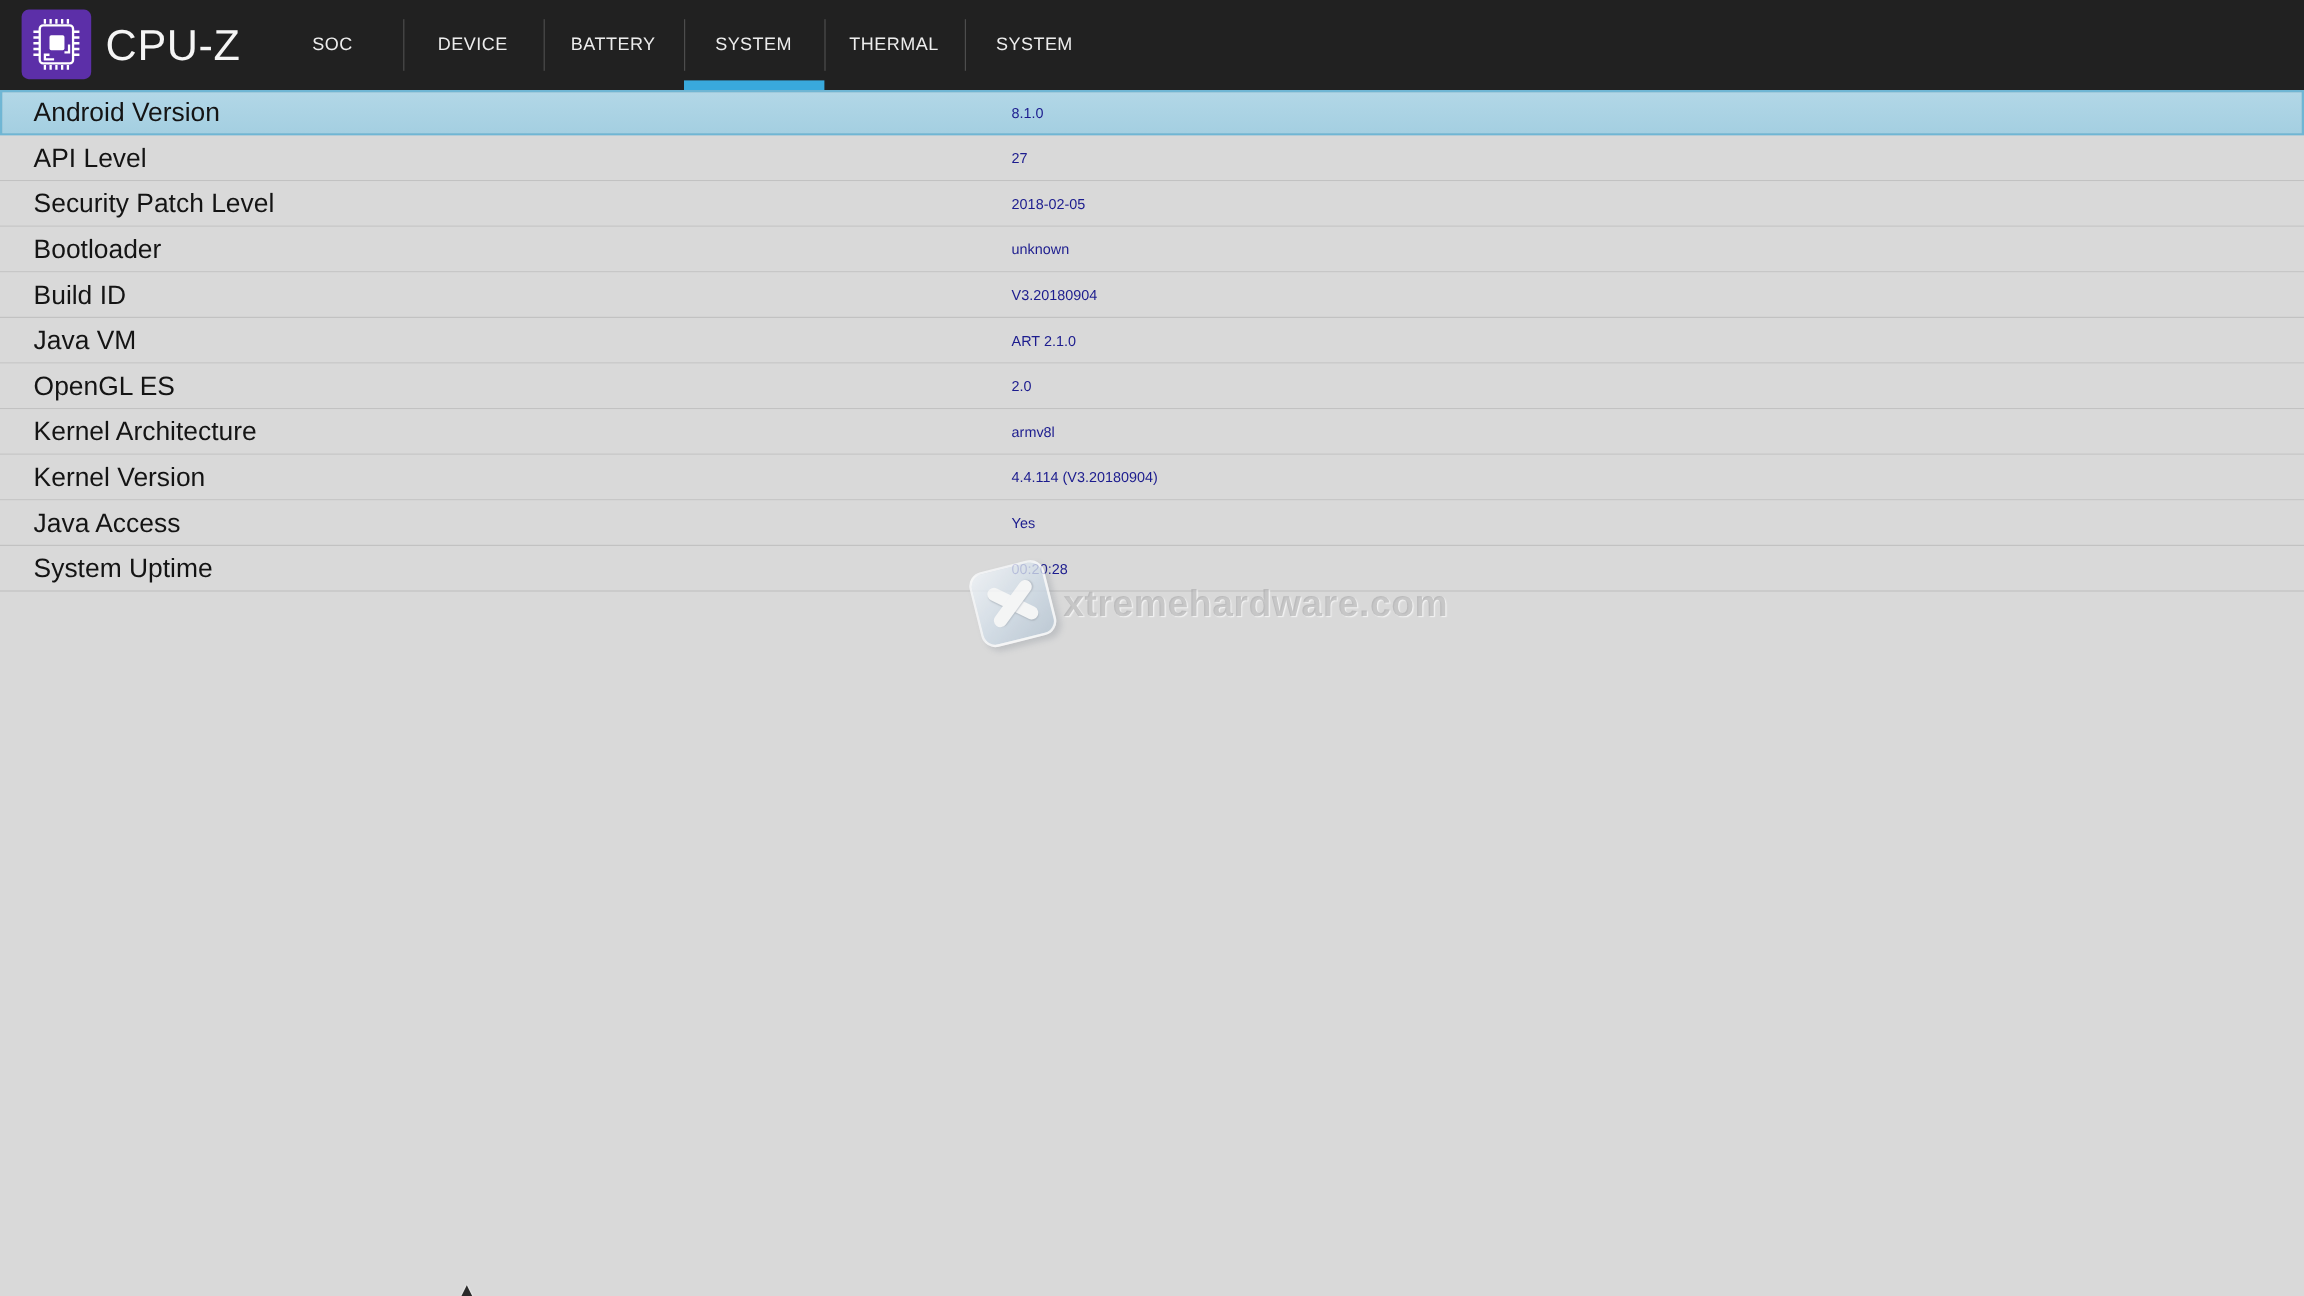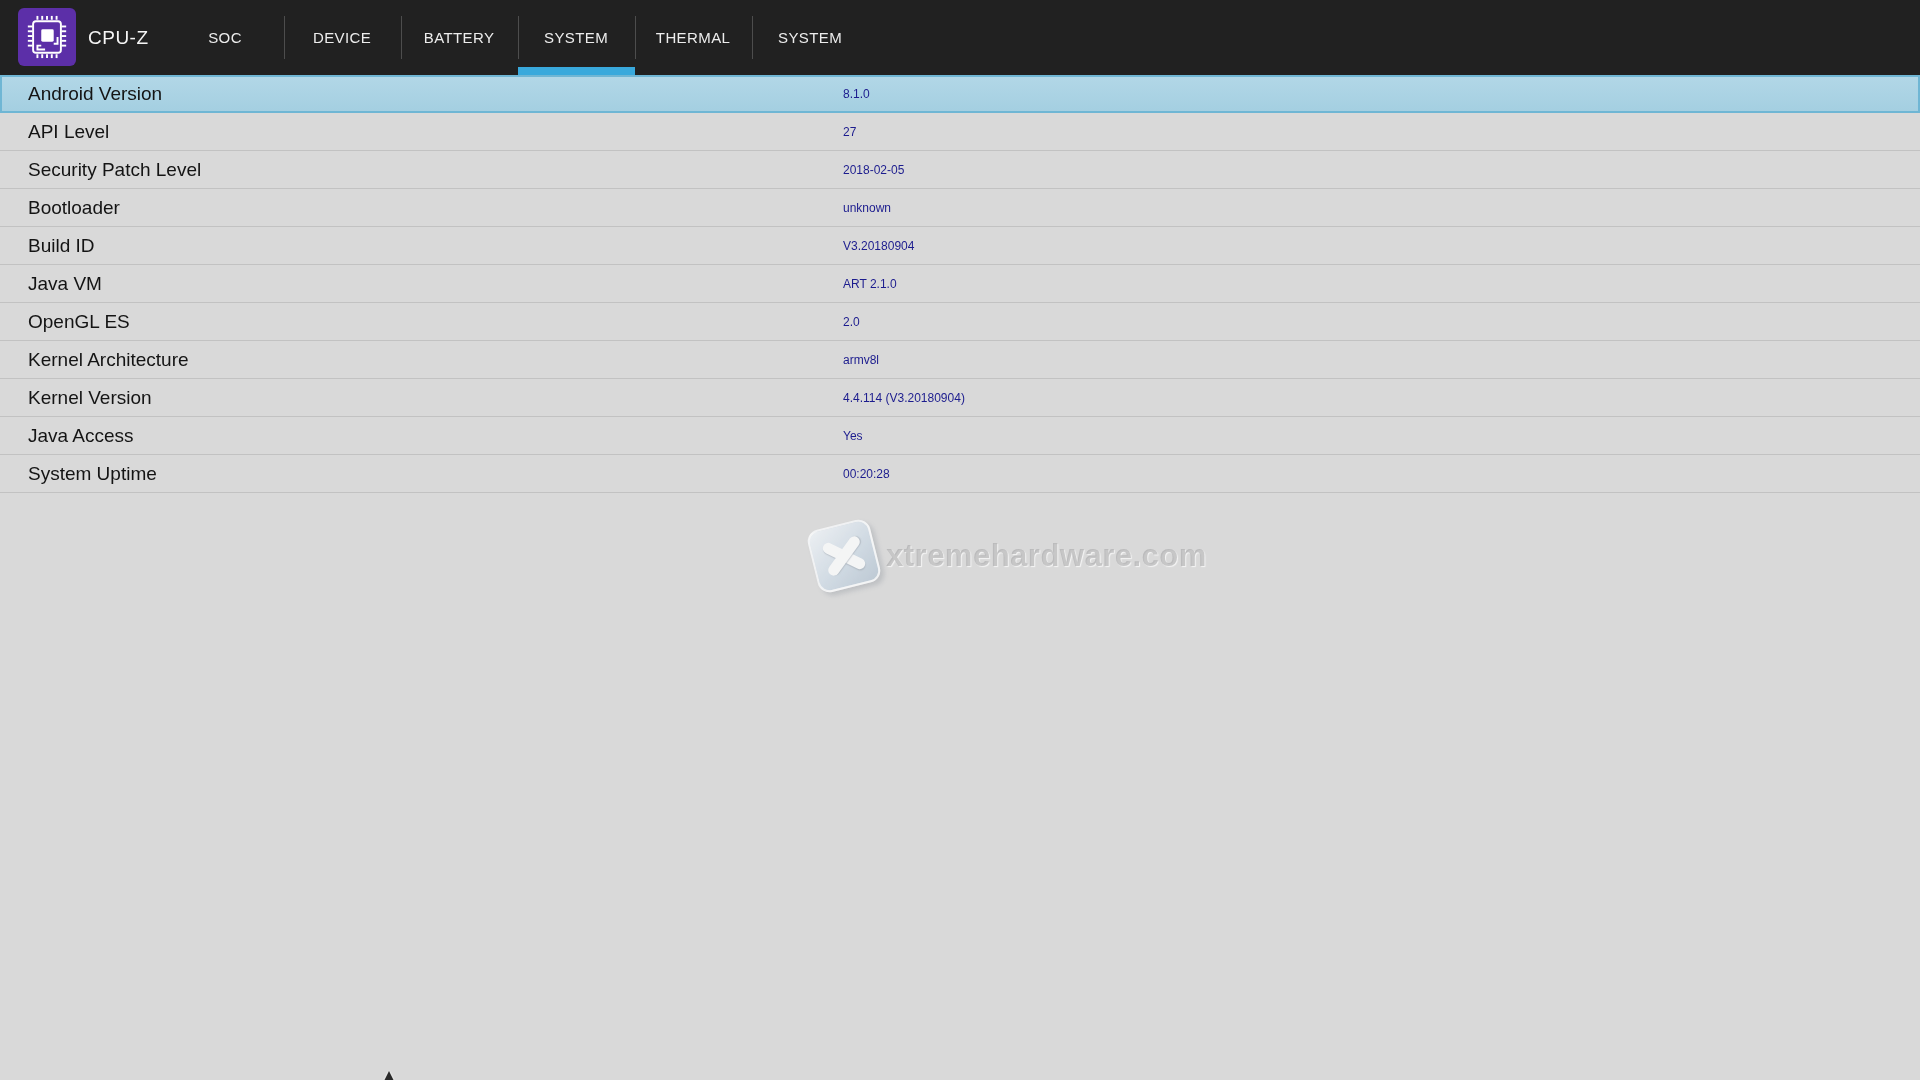--- a/index.html
+++ b/index.html
@@ -32,21 +32,21 @@
     width:58px;height:58px;
     margin:8px 0 0 18px;
     background:var(--logo-bg);
     border-radius:6px;
     display:flex;align-items:center;justify-content:center;
     flex:0 0 auto;
   }
   .logo-box svg{width:46px;height:46px;display:block;}
   .app-title{
     color:#f5f5f5;
-    font-size:19px;
+    font-size:36px;
     font-weight:400;
     align-self:center;
     margin-left:12px;
     letter-spacing:0.5px;
   }
   .tabs{
     display:flex;
     align-items:stretch;
     margin-left:18px;
     height:100%;
@@ -78,36 +78,36 @@
     height:38px;
     display:flex;
     align-items:center;
     background:var(--row-bg);
     border-bottom:1px solid var(--row-separator);
     padding-left:28px;
     cursor:default;
   }
   .info-row .row-label{
     flex:0 0 815px;
-    font-size:19px;
+    font-size:22px;
     color:var(--label-text);
   }
   .info-row .row-value{
     font-size:12px;
     color:var(--value-text);
   }
   .info-row.selected{
     background:linear-gradient(180deg,#b2d7e7 0%,#a4cfe1 100%);
     border:2px solid var(--selected-row-border);
     padding-left:26px;
   }
   
   .watermark{
     position:absolute;
-    left:812px;top:524px;
+    left:812px;top:471px;
     display:flex;align-items:center;
     opacity:0.8;
     pointer-events:none;
   }
   .wm-square{
     width:64px;height:64px;
     border-radius:12px;
     transform:rotate(-14deg);
     background:linear-gradient(145deg,#f1f5f9 0%,#cfdbe6 55%,#b7c6d3 100%);
     border:2px solid rgba(255,255,255,0.85);

